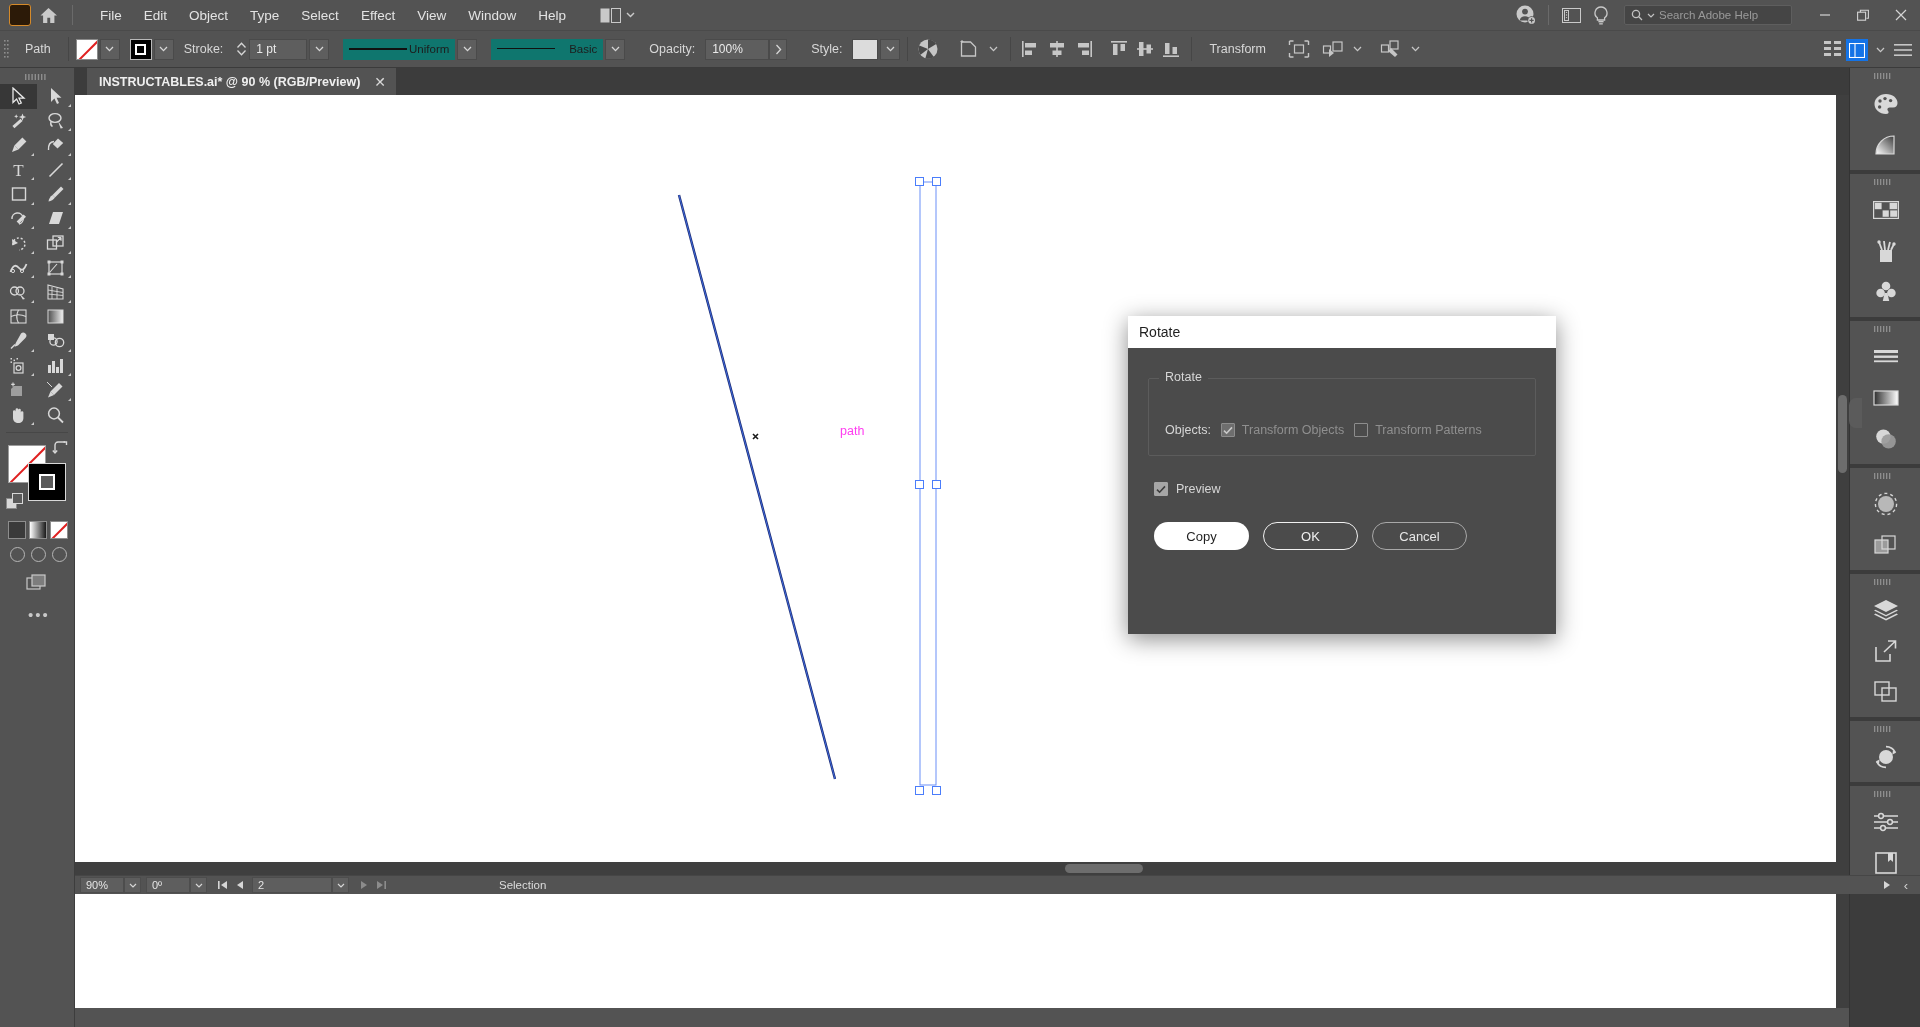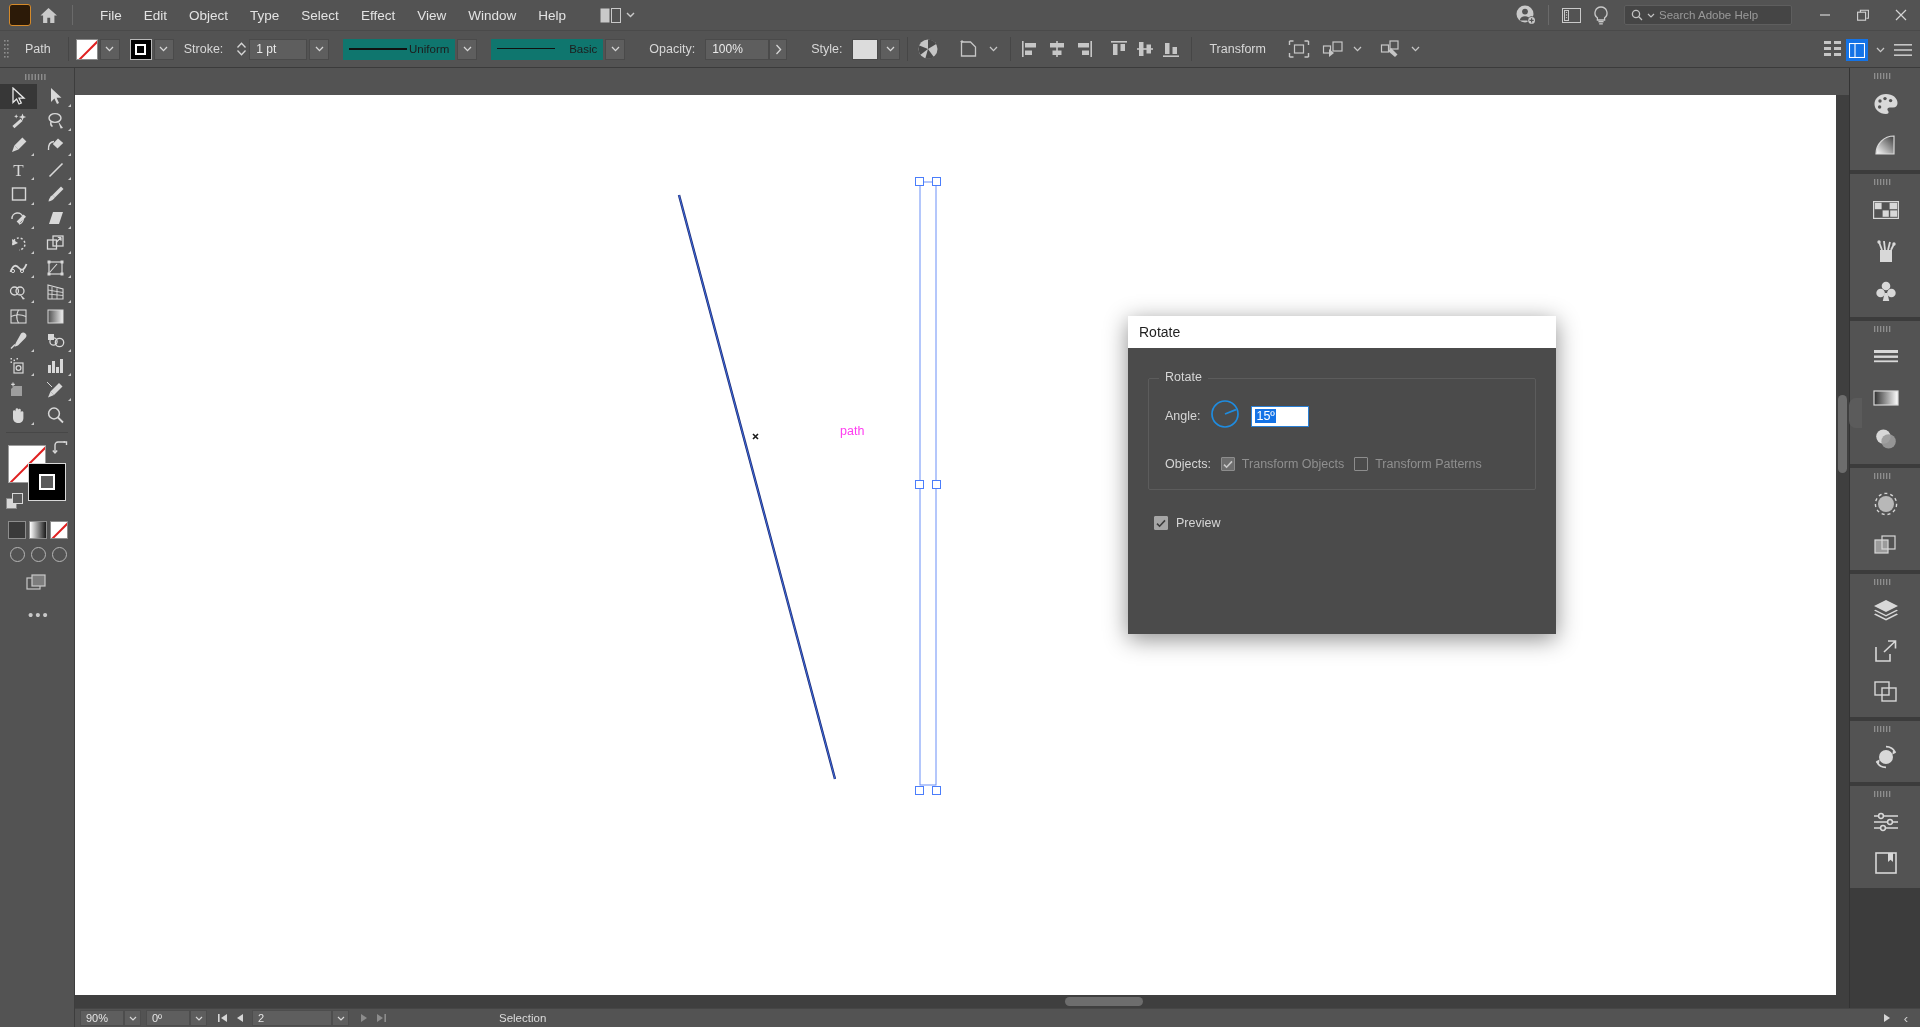--- a/index.html
+++ b/index.html
@@ -4,21 +4,21 @@
 <title>Adobe Illustrator — Rotate</title>
 <style>
   * { box-sizing: border-box; margin: 0; padding: 0; }
   html, body {
     width: 1920px; height: 1027px;
     overflow: hidden;
     background: #535353;
     font-family: "Liberation Sans", sans-serif;
     -webkit-font-smoothing: antialiased;
   }
-  .app { position: relative; width: 1920px; height: 1027px; }
+  .app { position: relative; width: 1920px; height: 894px; }
 
   
   .menubar {
     position: absolute; left: 0; top: 0; width: 1920px; height: 30px;
     background: #535353; display: flex; align-items: center;
   }
   .ai-logo {
     width: 22px; height: 22px; margin-left: 9px; border-radius: 3px;
     background: #2c1a08; border: 1px solid #d58a2a;
     color: #ff9a00; font-size: 12px; font-weight: bold;
@@ -554,20 +554,26 @@
           <g fill="#c6c6c6">
               <rect x="0" y="1" width="18" height="1.6"></rect>
               <rect x="0" y="6.2" width="18" height="1.6"></rect>
               <rect x="0" y="11.4" width="18" height="1.6"></rect>
             </g>
         </svg>
       </div>
     </div>
   </div>
 
+  <div class="tabbar">
+    <div class="doctab">
+      <span class="name">INSTRUCTABLES.ai* @ 90 % (RGB/Preview)</span>
+      <span class="x">✕</span>
+    </div>
+  </div>
 
   <div class="toolbar">
     <div class="tb-grip">
       <svg width="28" height="8" viewBox="0 0 28 8">
         <g fill="#8e8e8e">
           <rect x="2" y="1" width="1.4" height="6"></rect>
             <rect x="5.2" y="1" width="1.4" height="6"></rect>
           <rect x="8.4" y="1" width="1.4" height="6"></rect>
             <rect x="11.6" y="1" width="1.4" height="6"></rect>
           <rect x="14.8" y="1" width="1.4" height="6"></rect>
@@ -1126,32 +1132,20 @@
       </div>
     </div>
   </div>
 
   <div class="dialog">
     <div class="dlg-title">Rotate</div>
     <div class="dlg-body">
       <div class="group">
         <span class="group-legend">Rotate</span>
 
-        <div class="row">
-          <span class="lbl">Angle:</span>
-          <span class="angle-dial">
-            <svg width="30" height="30" viewBox="0 0 30 30">
-              <circle cx="15" cy="15" r="13" fill="none" stroke="#1f8ce0" stroke-width="1.7"></circle>
-              <path d="M15 15 L26 10.6" stroke="#1f8ce0" stroke-width="1.7"></path>
-            </svg>
-          </span>
-          <span class="angle-input">
-            <span class="sel">15º</span>
-          </span>
-        </div>
 
         <div class="row options">
           <span class="lbl">Objects:</span>
           <span class="cbx checked">
             <svg width="10" height="9" viewBox="0 0 10 9">
                 <path d="M1 4.6 L3.6 7.2 L9 1.4" stroke="#c9c9c9" stroke-width="1.6" fill="none"></path>
               </svg>
           </span>
           <span class="lbl dim">Transform Objects</span>
           <span class="cbx empty"></span>
@@ -1161,20 +1155,25 @@
 
       <div class="preview-row">
         <span class="cbx checked enabled" style="margin:0">
           <svg width="10" height="9" viewBox="0 0 10 9">
               <path d="M1 4.6 L3.6 7.2 L9 1.4" stroke="#3d3d3d" stroke-width="1.6" fill="none"></path>
             </svg>
         </span>
         <span class="lbl">Preview</span>
       </div>
 
+      <div class="dlg-buttons">
+        <div class="btn primary">Copy</div>
+        <div class="btn ok">OK</div>
+        <div class="btn cancel">Cancel</div>
+      </div>
     </div>
   </div>
 
   <div class="statusbar">
     <div class="sb-field">90%</div>
     <div class="sb-chev">
       <svg width="8" height="5" viewBox="0 0 8 5">
           <path d="M1 1 L4 4 L7 1" stroke="#d6d6d6" stroke-width="1.2" fill="none"></path>
         </svg>
     </div>

